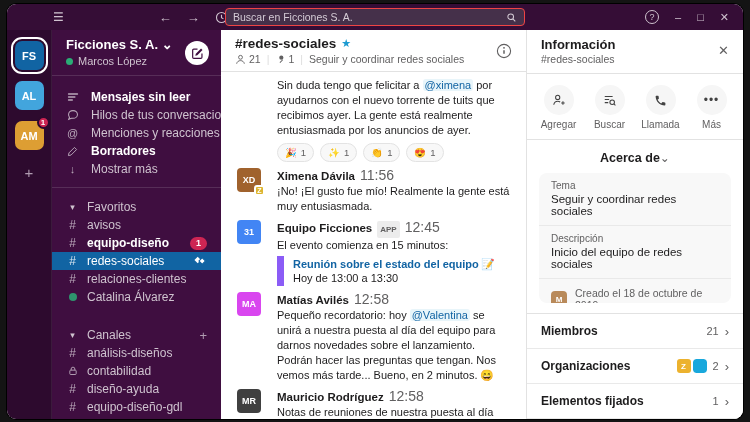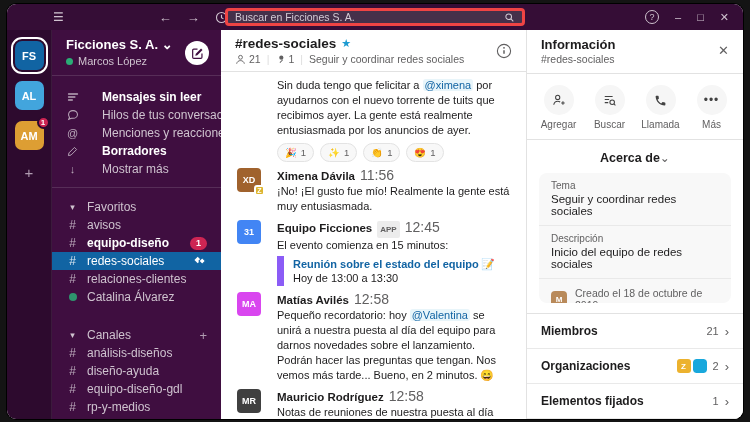--- a/index.html
+++ b/index.html
@@ -8,21 +8,21 @@
   .window{position:absolute;top:4px;left:7px;right:7px;bottom:3px;border-radius:9px;
     overflow:hidden;background:#fff;display:flex;flex-direction:column;box-shadow:0 0 0 1px #000;}
 
   
   .topbar{height:26px;flex:none;background:#350d36;color:#cfc3cf;display:flex;align-items:center;
     position:relative;font-size:12px;}
   .tb-menu{margin-left:46px;font-size:12px;cursor:default;}
   .tb-nav{display:flex;gap:15px;margin-left:95px;align-items:center;font-size:13px;}
   .tb-clock{display:flex;align-items:center;}
   .searchbox{position:absolute;left:50%;transform:translateX(-50%);top:4px;width:300px;height:18px;
-    background:#45304a;border:3px solid #ef4444;border-radius:4px;display:flex;align-items:center;
+    background:#45304a;border:1px solid #ef4444;border-radius:4px;display:flex;align-items:center;
     padding:0 7px;color:#d4cbd5;font-size:10.5px;}
   .searchbox .mag{margin-left:auto;display:flex;align-items:center;}
   .tb-right{margin-left:auto;display:flex;align-items:center;gap:16px;margin-right:14px;}
   .help-circ{width:14px;height:14px;border:1px solid #cfc3cf;border-radius:50%;display:flex;
     align-items:center;justify-content:center;font-size:9px;}
   .winbtn{font-size:11px;}
 
   
   .app-body{flex:1;display:flex;min-height:0;}
 
@@ -41,21 +41,21 @@
   .sidebar{width:169px;flex:none;background:#3f0e40;color:#cfc3cf;font-size:12px;display:flex;
     flex-direction:column;overflow:hidden;}
   .sb-header{flex:none;height:46px;padding:7px 12px 0 14px;border-bottom:1px solid rgba(255,255,255,.13);
     position:relative;}
   .sb-team{color:#fff;font-weight:bold;font-size:13px;white-space:nowrap;}
   .sb-user{display:flex;align-items:center;gap:5px;font-size:11px;margin-top:3px;}
   .pdot{width:7px;height:7px;border-radius:50%;background:#2bac76;flex:none;}
   .compose{position:absolute;right:12px;top:11px;width:24px;height:24px;border-radius:50%;background:#fff;
     color:#3f0e40;display:flex;align-items:center;justify-content:center;}
   .nav{padding:12px 0 9px;}
-  .item{height:18px;display:flex;align-items:center;gap:23px;padding:0 14px;white-space:nowrap;}
+  .item{height:18px;display:flex;align-items:center;gap:12px;padding:0 14px;white-space:nowrap;}
   .item .nicon{width:13px;flex:none;display:flex;justify-content:center;opacity:.85;font-size:11px;}
   .item.bold .lbl{color:#fff;font-weight:bold;}
   .sb-section{border-top:1px solid rgba(255,255,255,.13);padding:10px 0 8px;margin-top:0;}
   .sb-section.noline{border-top:none;padding-top:12px;}
   .sec-head{height:18px;display:flex;align-items:center;gap:8px;padding:0 14px;}
   .sec-head .caret{font-size:9px;width:13px;text-align:center;}
   .sec-add{margin-left:auto;font-size:13px;color:#b09cb1;}
   .chan{height:18px;display:flex;align-items:center;gap:8px;padding:0 14px;white-space:nowrap;}
   .chan .pfx{width:13px;flex:none;text-align:center;opacity:.85;display:flex;justify-content:center;}
   .chan.bold .lbl{color:#fff;font-weight:bold;}
@@ -273,20 +273,29 @@
         <div class="sec-head">
           <span class="caret">▾</span>
           <span>Canales</span>
           <span class="sec-add">+</span>
         </div>
         <div class="chan">
           <span class="pfx">#</span>
           <span class="lbl">análisis-diseños</span>
         </div>
         <div class="chan">
+          <span class="pfx">
+            <svg viewBox="0 0 12 12" width="10" height="10" fill="none" stroke="currentColor" stroke-width="1.1">
+                <rect x="2.2" y="5" width="7.6" height="5.2" rx="1"></rect>
+                <path d="M3.8 5V3.6a2.2 2.2 0 0 1 4.4 0V5"></path>
+              </svg>
+          </span>
+          <span class="lbl">contabilidad</span>
+        </div>
+        <div class="chan">
           <span class="pfx">#</span>
           <span class="lbl">diseño-ayuda</span>
         </div>
         <div class="chan">
           <span class="pfx">#</span>
           <span class="lbl">equipo-diseño-gdl</span>
         </div>
         <div class="chan">
           <span class="pfx">#</span>
           <span class="lbl">rp-y-medios</span>

